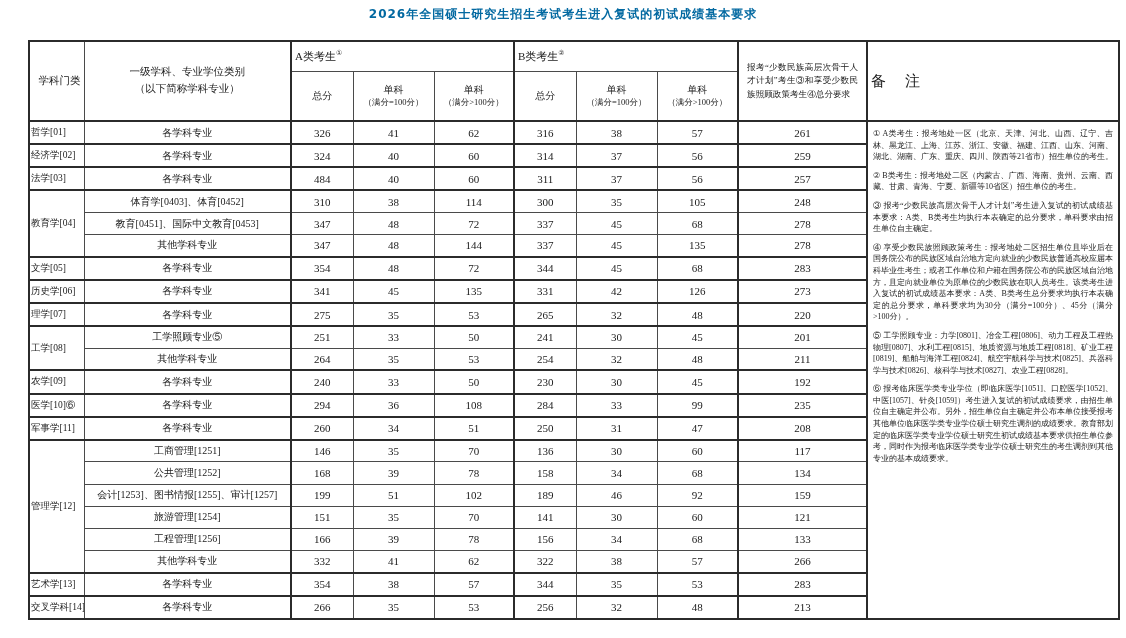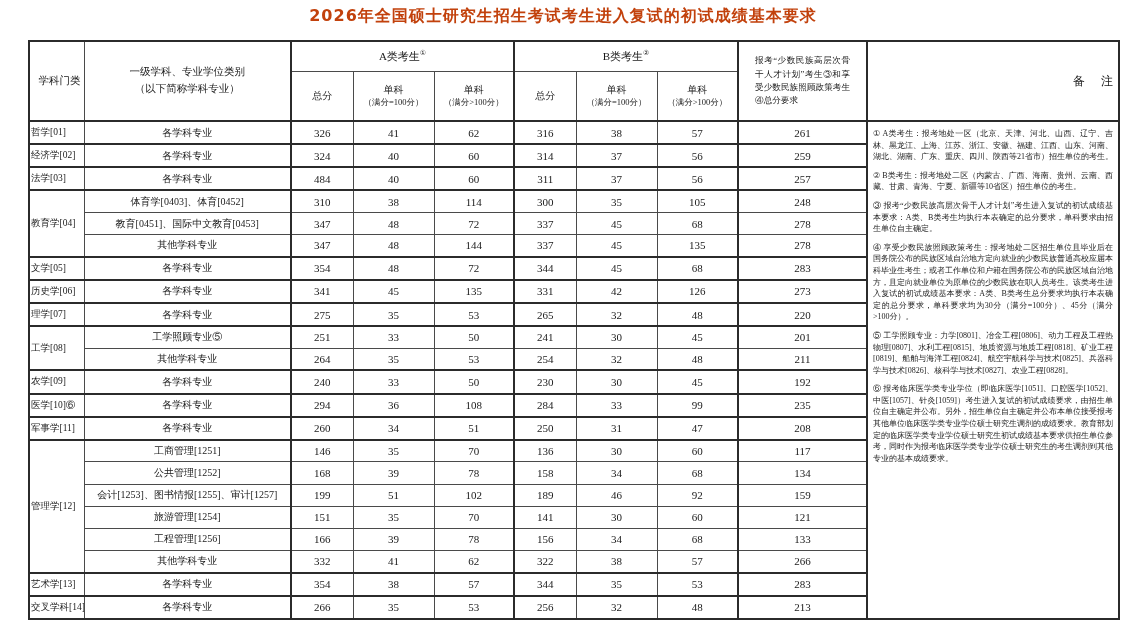--- a/index.html
+++ b/index.html
@@ -1,38 +1,38 @@
 <!DOCTYPE html>
 <html><head>
 <meta charset="utf-8">
 <style>
   html,body{margin:0;padding:0;background:#fff;}
   .page{position:relative;width:1126px;height:638px;background:#ffffff;overflow:hidden;
         font-family:"Liberation Serif", serif;color:#1a1a1a;}
   .title{position:absolute;top:6px;left:0;width:100%;text-align:center;
-         font-family:"DejaVu Sans", sans-serif;font-weight:bold;font-size:16px;
-         letter-spacing:1px;color:#c2410c;}
+         font-family:"DejaVu Sans", sans-serif;font-weight:bold;font-size:12px;
+         letter-spacing:1px;color:#0369a1;}
   table.score{position:absolute;left:28px;top:40px;width:1090px;height:580px;
               border-collapse:collapse;table-layout:fixed;background:#fff;
               border:2px solid #2b2b2b;}
   th,td{border:1px solid #4a4a4a;padding:0 3px;overflow:hidden;}
   th{font-weight:normal;}
   .hv{border-left:2px solid #2b2b2b;}
   tr.group-start td{border-top:2px solid #2b2b2b;}
   thead tr.h1{height:30px;}
   thead tr.h2{height:50px;}
   tbody tr{height:22px;}
   .th-cat{font-size:10.5px;text-align:right;}
   .th-major{font-size:10.5px;text-align:center;line-height:1.6;}
-  .th-group{font-size:11px;text-align:center;}
+  .th-group{font-size:11px;text-align:left;}
   .th-group sup{font-size:7px;}
   .th-sub{font-size:10px;text-align:center;line-height:1.25;margin-top:36px;}
   .th-sub .note{font-size:8.5px;text-align:center;}
-  .th-minority{font-size:8.6px;text-align:justify;line-height:1.55;padding:2px 16px;}
-  .th-remarks{font-size:12px;text-align:right;letter-spacing:2px;}
+  .th-minority{font-size:8.6px;text-align:justify;line-height:1.55;padding:2px 8px;}
+  .th-remarks{font-size:15px;text-align:left;letter-spacing:2px;}
   td.cat{font-size:9.5px;text-align:left;padding:4px 1px;white-space:nowrap;}
   td.major{font-size:10px;text-align:center;padding:0 4px;white-space:nowrap;}
   td.val{font-size:11px;text-align:center;}
   td.remarks{vertical-align:top;text-align:justify;padding:6px 5px 4px 5px;}
   td.remarks .rp{font-size:8px;line-height:1.45;margin:0 0 7px 0;color:#222;}
 </style>
 </head>
 <body>
 
 <div class="page">

